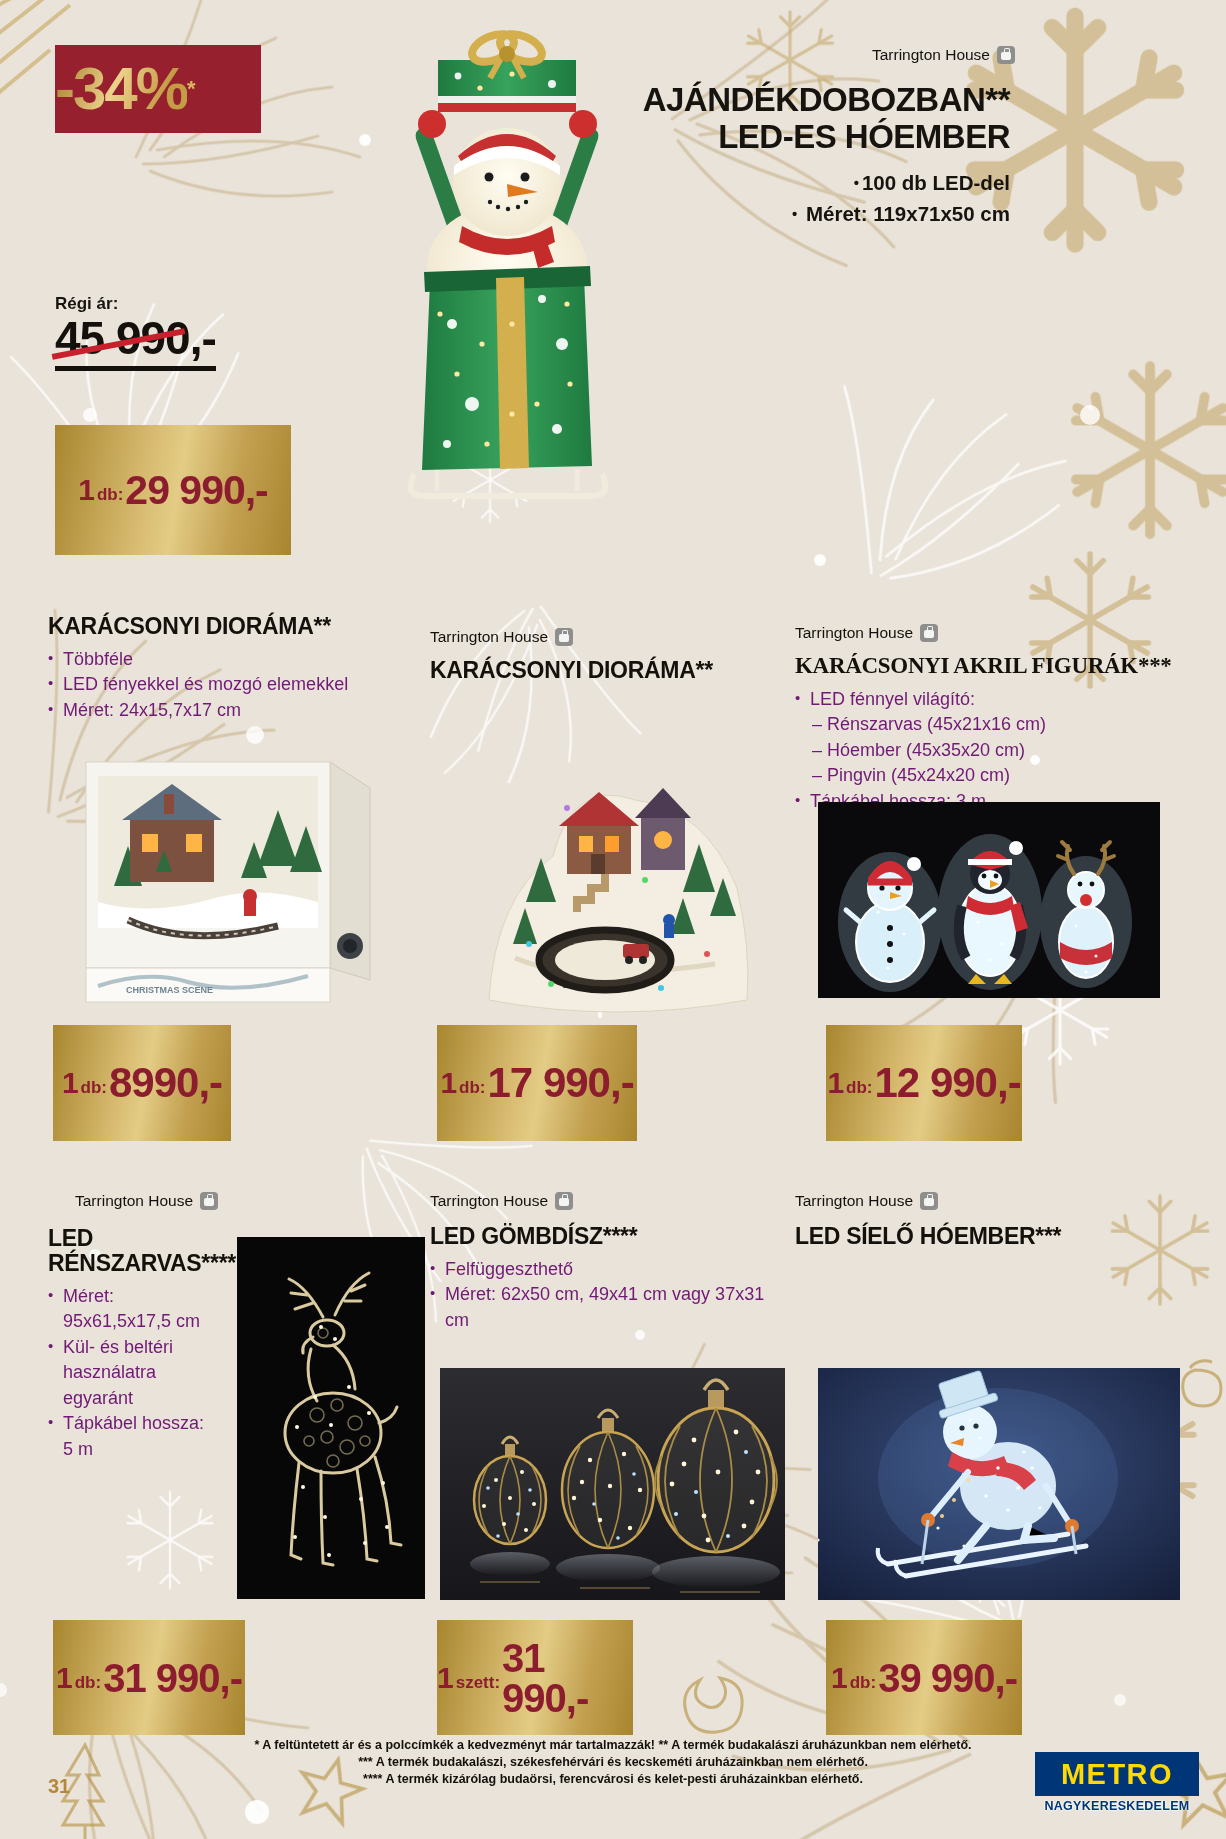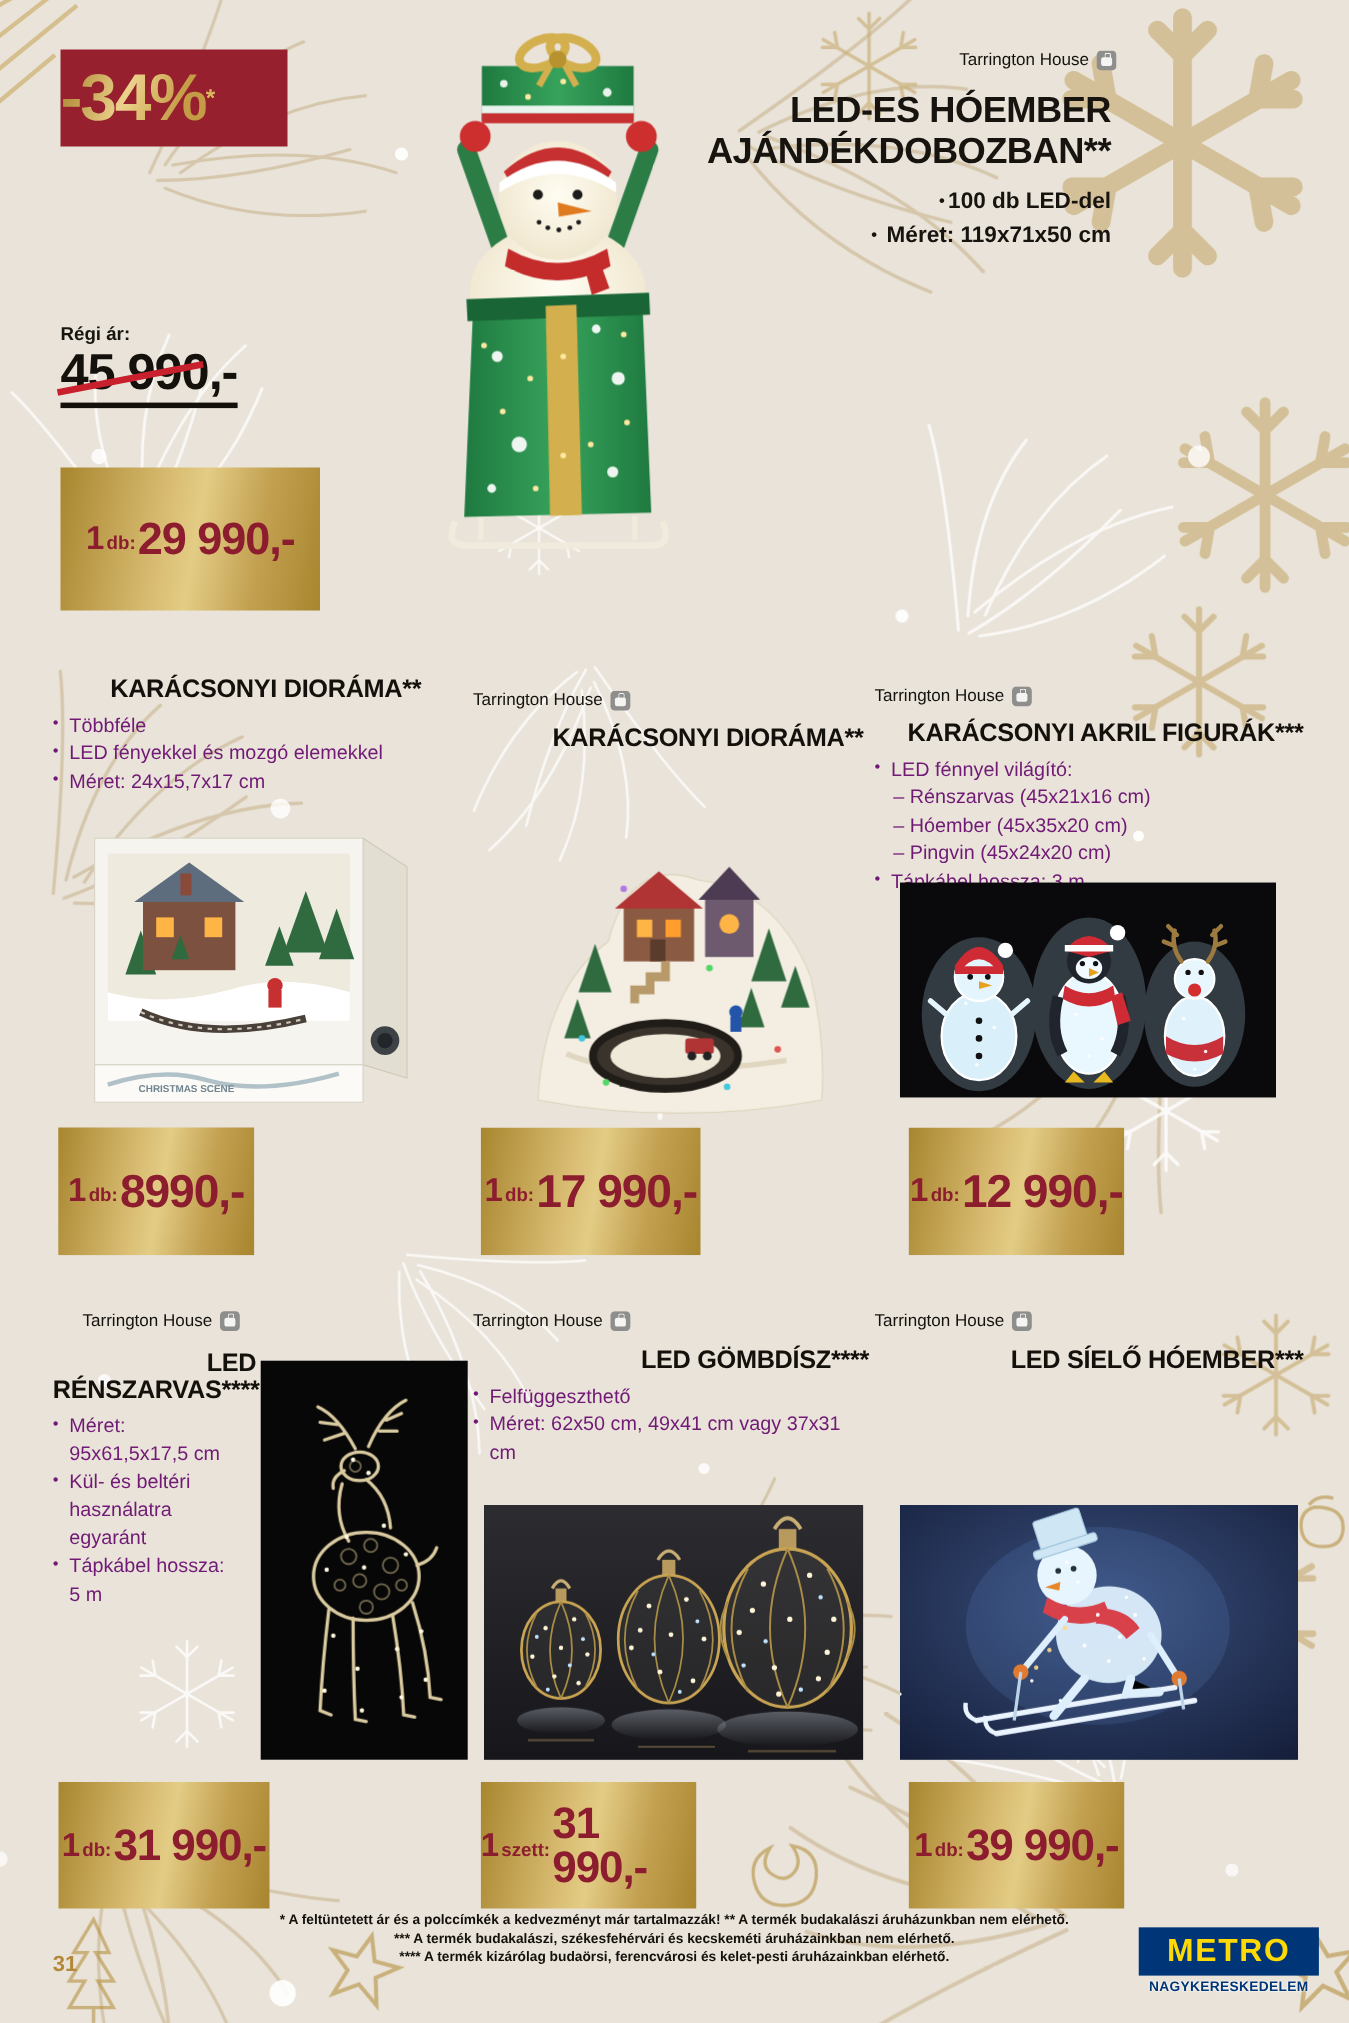--- a/index.html
+++ b/index.html
@@ -34,21 +34,21 @@
   .op-strike{position:absolute;left:-4px;right:30px;top:52%;height:6px;background:#c8202c;
       transform:rotate(-11deg);transform-origin:center;}
   
   .pricebox{background:linear-gradient(100deg,#a8862f 0%,#d7ba6f 38%,#e3cc85 52%,#c2a050 75%,#a8862f 100%);
       display:flex;flex-direction:row;align-items:center;justify-content:center;gap:2px;}
   .pricebox .qtyline{color:#8c1d2e;line-height:1;}
   .pricebox .q{font-size:30px;font-weight:800;}
   .pricebox .u{font-size:17px;font-weight:700;margin-left:2px;}
   .pricebox .val{color:#8c1d2e;font-weight:800;letter-spacing:-1px;line-height:1;}
   
-  .card-title{font-weight:800;font-size:23px;letter-spacing:-0.3px;line-height:1.08;color:#14110c;text-align:right;}
+  .card-title{font-weight:800;font-size:23px;letter-spacing:-0.3px;line-height:1.08;color:#14110c;}
   ul.bullets{list-style:none;margin:8px 0 0 0;padding:0;font-size:18px;line-height:1.42;color:#701a75;}
   ul.bullets li{position:relative;padding-left:15px;}
   ul.bullets li.b:before{content:"•";position:absolute;left:0;top:0;font-size:15px;}
   ul.bullets li.sub{padding-left:17px;}
   .photo{overflow:hidden;}
   
   .footnotes{left:63px;top:1737px;width:1100px;text-align:center;
       font-size:12.5px;font-weight:600;line-height:1.34;color:#14110c;}
   .pagenum{left:48px;top:1775px;font-size:20px;font-weight:800;color:#b2893a;}
   .metro{left:1035px;top:1752px;width:164px;}
@@ -150,22 +150,22 @@
 </div>
 
 <div class="abs" style="left:845px;top:46px;width:170px;">
   <div class="brand right">
     <span>Tarrington House</span>
     <span class="th-icon"></span>
   </div>
 </div>
 
 <div class="abs hero-title">
+  <div>AJÁNDÉKDOBOZBAN**</div>
   <div>LED-ES HÓEMBER</div>
-  <div>AJÁNDÉKDOBOZBAN**</div>
 </div>
 
 <div class="abs hero-bullets">
   <div><span class="dot">•</span><span>100 db LED-del</span></div>
   <div><span class="dot">•</span> <span>Méret: 119x71x50 cm</span></div>
 </div>
 
 <div class="abs" style="left:362px;top:14px;width:290px;height:498px;">
 <svg width="290" height="498" viewBox="0 0 290 498">
   <defs>
@@ -356,21 +356,21 @@
 <div class="abs pricebox" style="left:437px;top:1025px;width:200px;height:116px;">
   <div class="qtyline"><span class="q">1</span><span class="u">db:</span></div>
   <div class="val" style="font-size:42px;">17 990,-</div>
 </div>
 
 <div class="abs" style="left:795px;top:624px;width:390px;">
   <div class="brand">
       <span>Tarrington House</span>
       <span class="th-icon"></span>
     </div>
-  <div class="card-title" style="margin-top:12px;">KARÁCSONYI AKRIL FIGURÁK***</div>
+  <div class="card-title" style="margin-top:12px;font-family:Liberation Serif, serif;">KARÁCSONYI AKRIL FIGURÁK***</div>
   <ul class="bullets">
     <li class="b">LED fénnyel világító:</li>
     <li class="sub">– Rénszarvas (45x21x16 cm)</li>
     <li class="sub">– Hóember (45x35x20 cm)</li>
     <li class="sub">– Pingvin (45x24x20 cm)</li>
     <li class="b">Tápkábel hossza: 3 m</li>
   </ul>
 </div>
 <div class="abs photo" style="left:818px;top:802px;width:342px;height:196px;">
 <svg width="342" height="196" viewBox="0 0 342 196">

